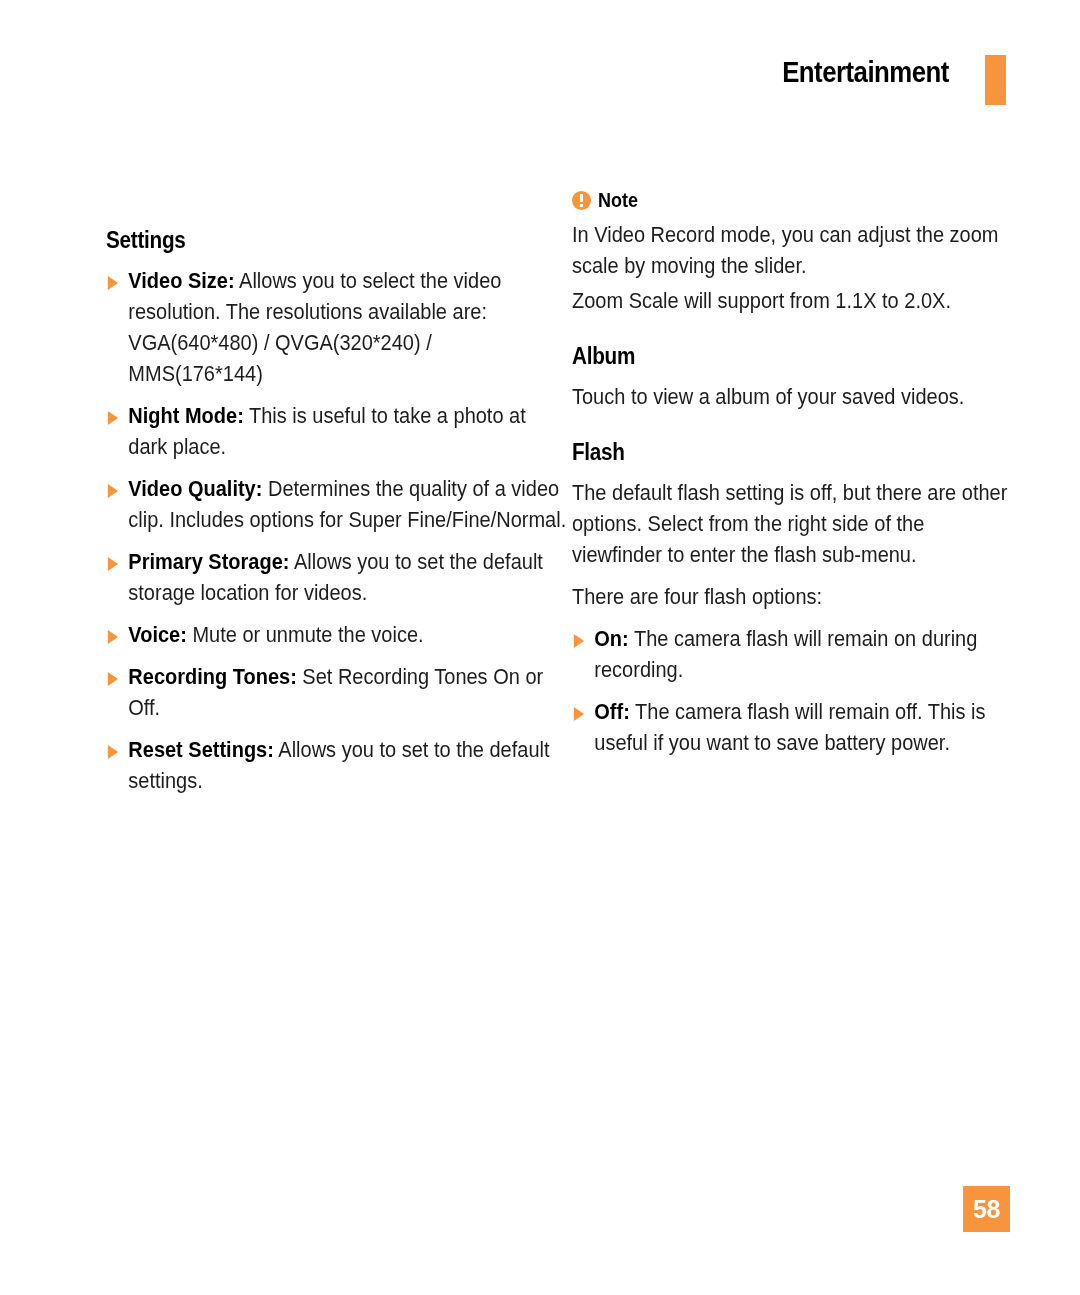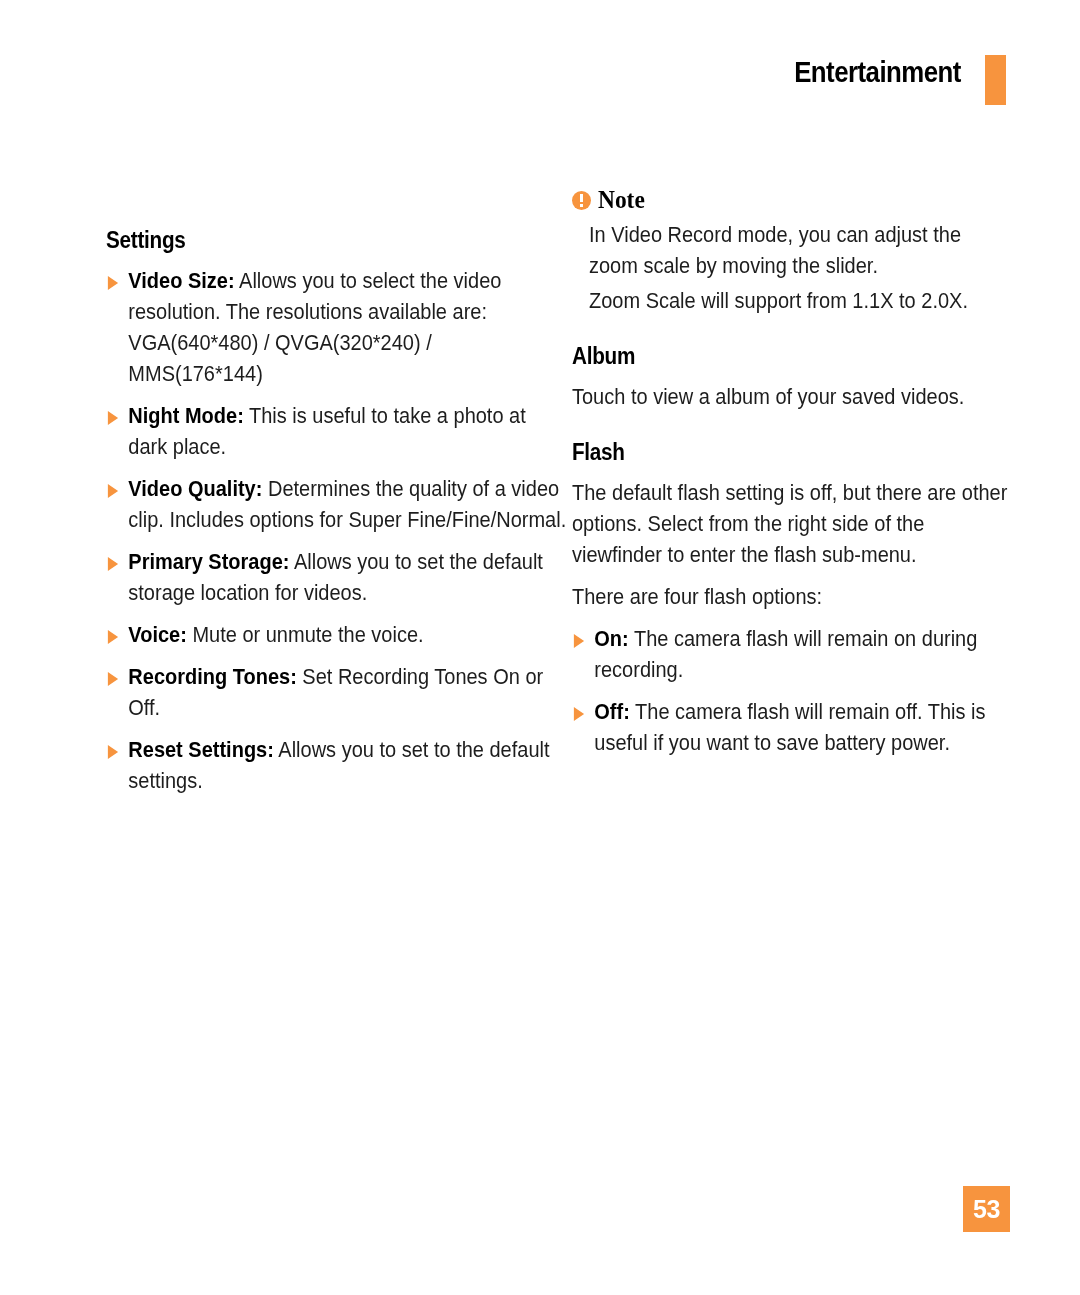--- a/index.html
+++ b/index.html
@@ -10,21 +10,21 @@
     width: 1080px; height: 1295px;
     position: relative;
     font-family: "Liberation Sans", "DejaVu Sans", sans-serif;
     color: #1a1a1a;
     overflow: hidden;
   }
 
   
   #page-header {
     position: absolute;
-    top: 52px; left: 0; right: 4px;
+    top: 52px; left: 0; right: 16px;
     height: 56px;
   }
   #header-title {
     position: absolute;
     right: 115px; top: 0;
     font-size: 30px;
     font-weight: bold;
     letter-spacing: -0.6px;
     color: #000;
     transform: scaleX(0.86);
@@ -60,29 +60,28 @@
     letter-spacing: -0.3px;
     transform: scaleX(0.90);
     transform-origin: left center;
     margin: 0 0 12px 0;
     line-height: 27px;
   }
   .section-heading.spaced-top { margin-top: 26px; }
 
   
   .note-heading {
-    font-size: 26px;
+    font-size: 20px;
     font-weight: bold;
     color: #000;
     margin: 0 0 6px 0;
     line-height: 28px;
     display: flex;
     align-items: center;
     gap: 7px;
-    font-family: Liberation Serif, serif;
   }
   .note-icon {
     width: 19px; height: 19px;
     border-radius: 50%;
     background: #F7943E;
     position: relative;
     flex: 0 0 auto;
   }
   .note-icon::before {
     content: "";
@@ -97,21 +96,20 @@
     left: 8px; top: 13px;
     width: 3px; height: 3px;
     background: #fff;
   }
   .note-label {
     transform: scaleX(0.90);
     transform-origin: left center;
     display: inline-block;
   }
   .note-body {
-    margin-left: 17px;
   }
 
   
   .para {
     font-size: 21.5px;
     line-height: 31px;
     color: #1d1d1d;
     margin: 0 0 11px 0;
     transform: scaleX(0.93);
     transform-origin: left top;
@@ -238,13 +236,13 @@
 
     <div class="bullet">
       <span class="tri"></span>
       <span class="term">Off:</span><span class="desc"> The camera flash will remain off. This is useful if you want to save battery power.</span>
     </div>
 
   </div>
 
 </div>
 
-<div id="page-number-box">53</div>
+<div id="page-number-box">58</div>
 
 </body></html>

